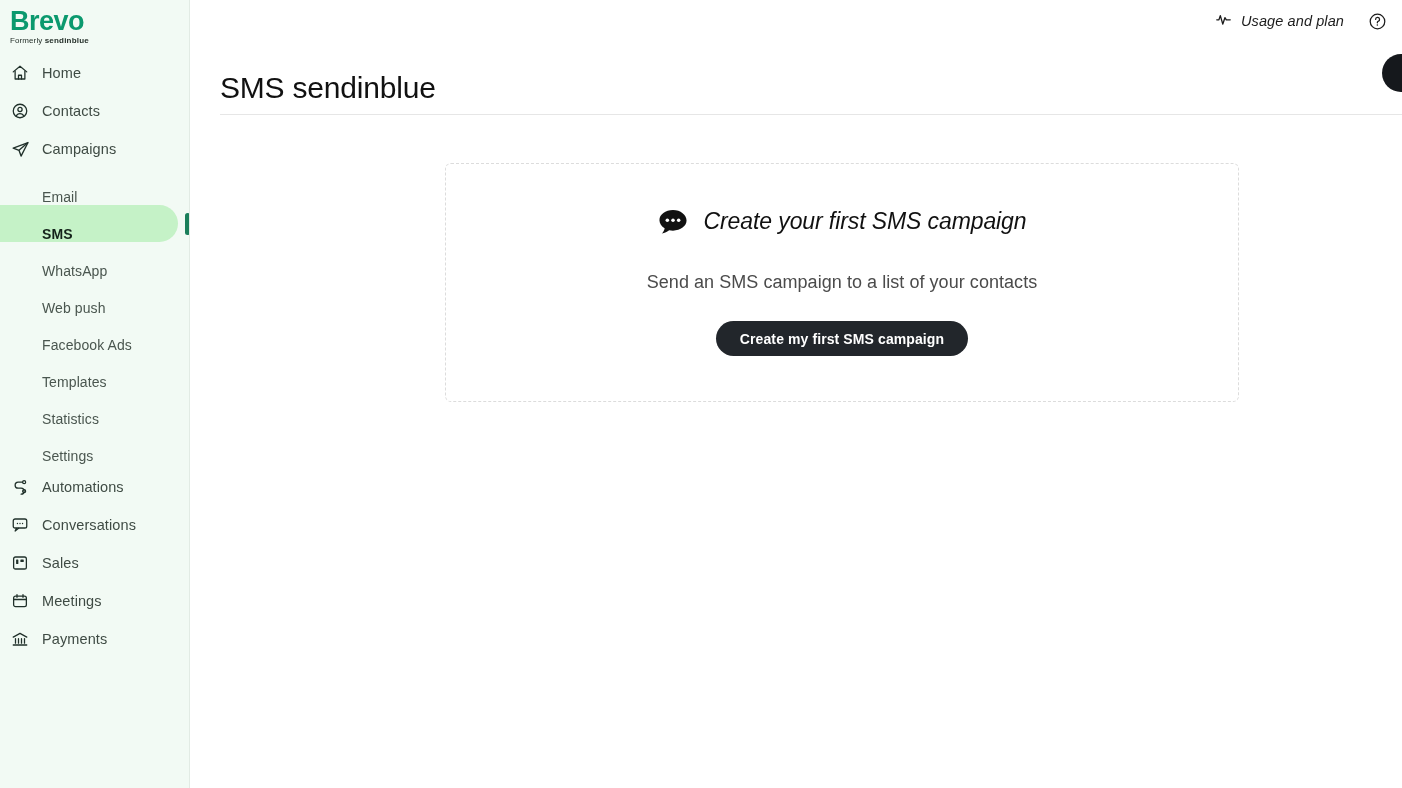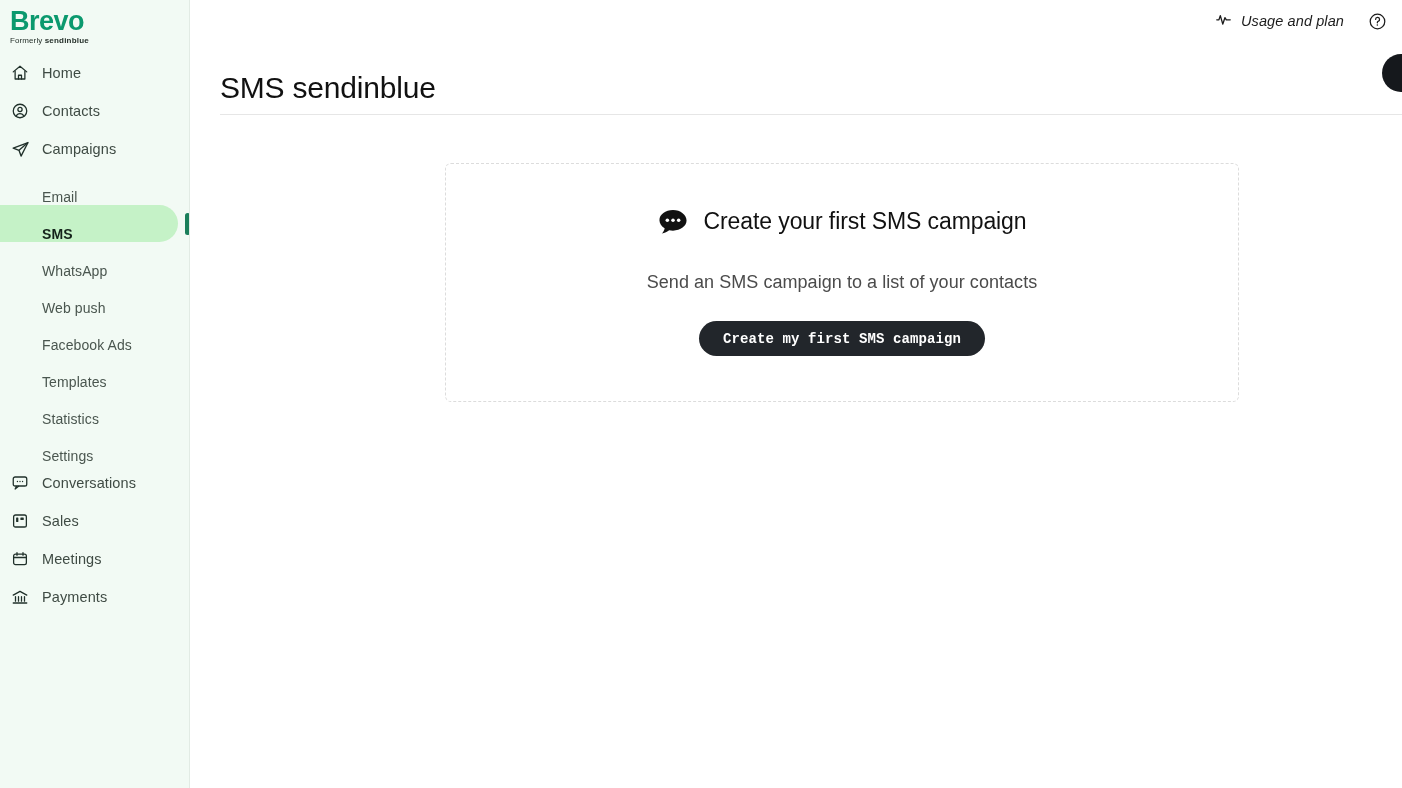--- a/index.html
+++ b/index.html
@@ -187,40 +187,41 @@
     display: flex;
     align-items: center;
     gap: 16px;
     margin-top: 44px;
   }
   .bubble-icon { width: 30px; height: 26px; display: block; }
   .empty-title {
     font-size: 23px;
     color: #111111;
     letter-spacing: -0.1px;
+    font-style: italic;
   }
   .empty-sub {
     margin-top: 37px;
     font-size: 18px;
     color: #4b4b4b;
     letter-spacing: 0.05px;
   }
   .primary-btn {
     margin-top: 28px;
     height: 35px;
     padding: 0 24px;
     border: none;
     border-radius: 18px;
     background: #22262b;
     color: #ffffff;
     font-size: 14px;
     font-weight: 700;
     letter-spacing: 0.1px;
     cursor: pointer;
-    font-family: Liberation Mono, monospace;
+    font-family: Liberation Sans, sans-serif;
   }
 </style>
 </head>
 <body>
 
 <div class="app">
 
   <aside class="sidebar">
 
     <div class="logo-wrap">
@@ -286,20 +287,30 @@
       <div class="nav-sub">
         <span class="label">Templates</span>
       </div>
       <div class="nav-sub">
         <span class="label">Statistics</span>
       </div>
       <div class="nav-sub">
         <span class="label">Settings</span>
       </div>
 
+      <div class="nav-item" style="margin-top:4px">
+        <span class="ico">
+          <svg width="18" height="18" viewBox="0 0 24 24" fill="none" stroke="#20302a" stroke-width="1.7" stroke-linecap="round">
+            <circle cx="17.5" cy="5.5" r="2"></circle>
+              <circle cx="17.5" cy="17.5" r="2"></circle>
+            <path d="M15.5 5.5H9.5a4 4 0 0 0 0 8h4a4 4 0 0 1 0 8"></path>
+          </svg>
+        </span>
+        <span class="label">Automations</span>
+      </div>
 
 
       <div class="nav-item">
         <span class="ico">
           <svg width="18" height="18" viewBox="0 0 24 24" fill="none" stroke="#20302a" stroke-width="1.7" stroke-linejoin="round">
             <rect x="3" y="4" width="18" height="12" rx="2.5"></rect>
             <path d="M7.5 16 5.5 20l5-4"></path>
             <circle cx="8.6" cy="10" r="0.9" fill="#20302a" stroke="none"></circle>
             <circle cx="12" cy="10" r="0.9" fill="#20302a" stroke="none"></circle>
             <circle cx="15.4" cy="10" r="0.9" fill="#20302a" stroke="none"></circle>

